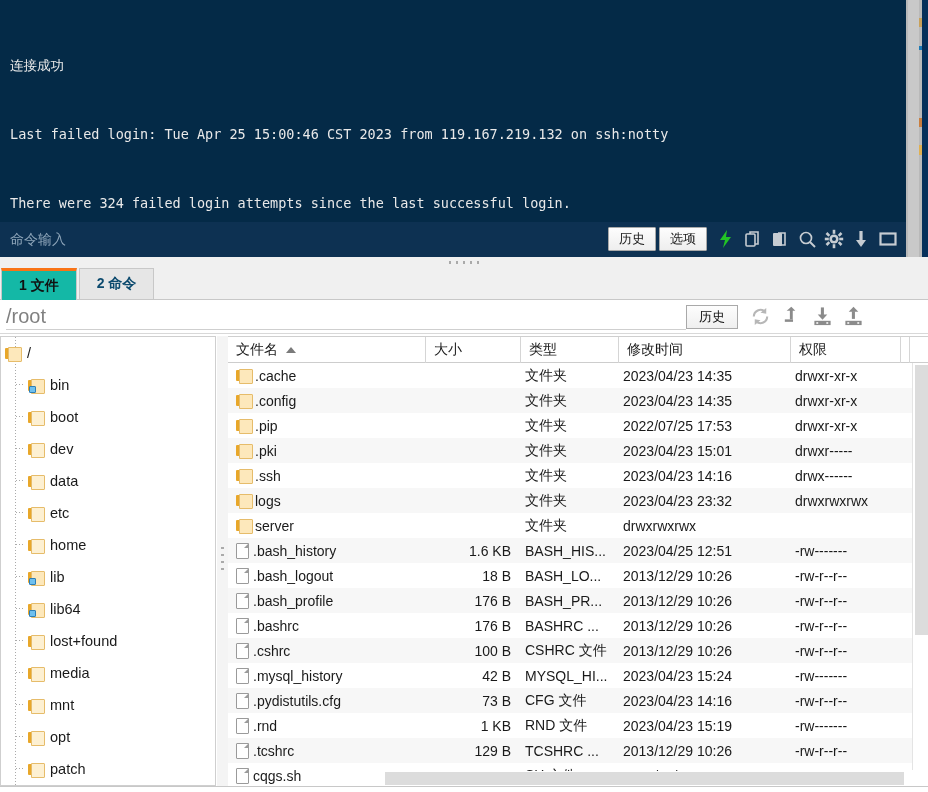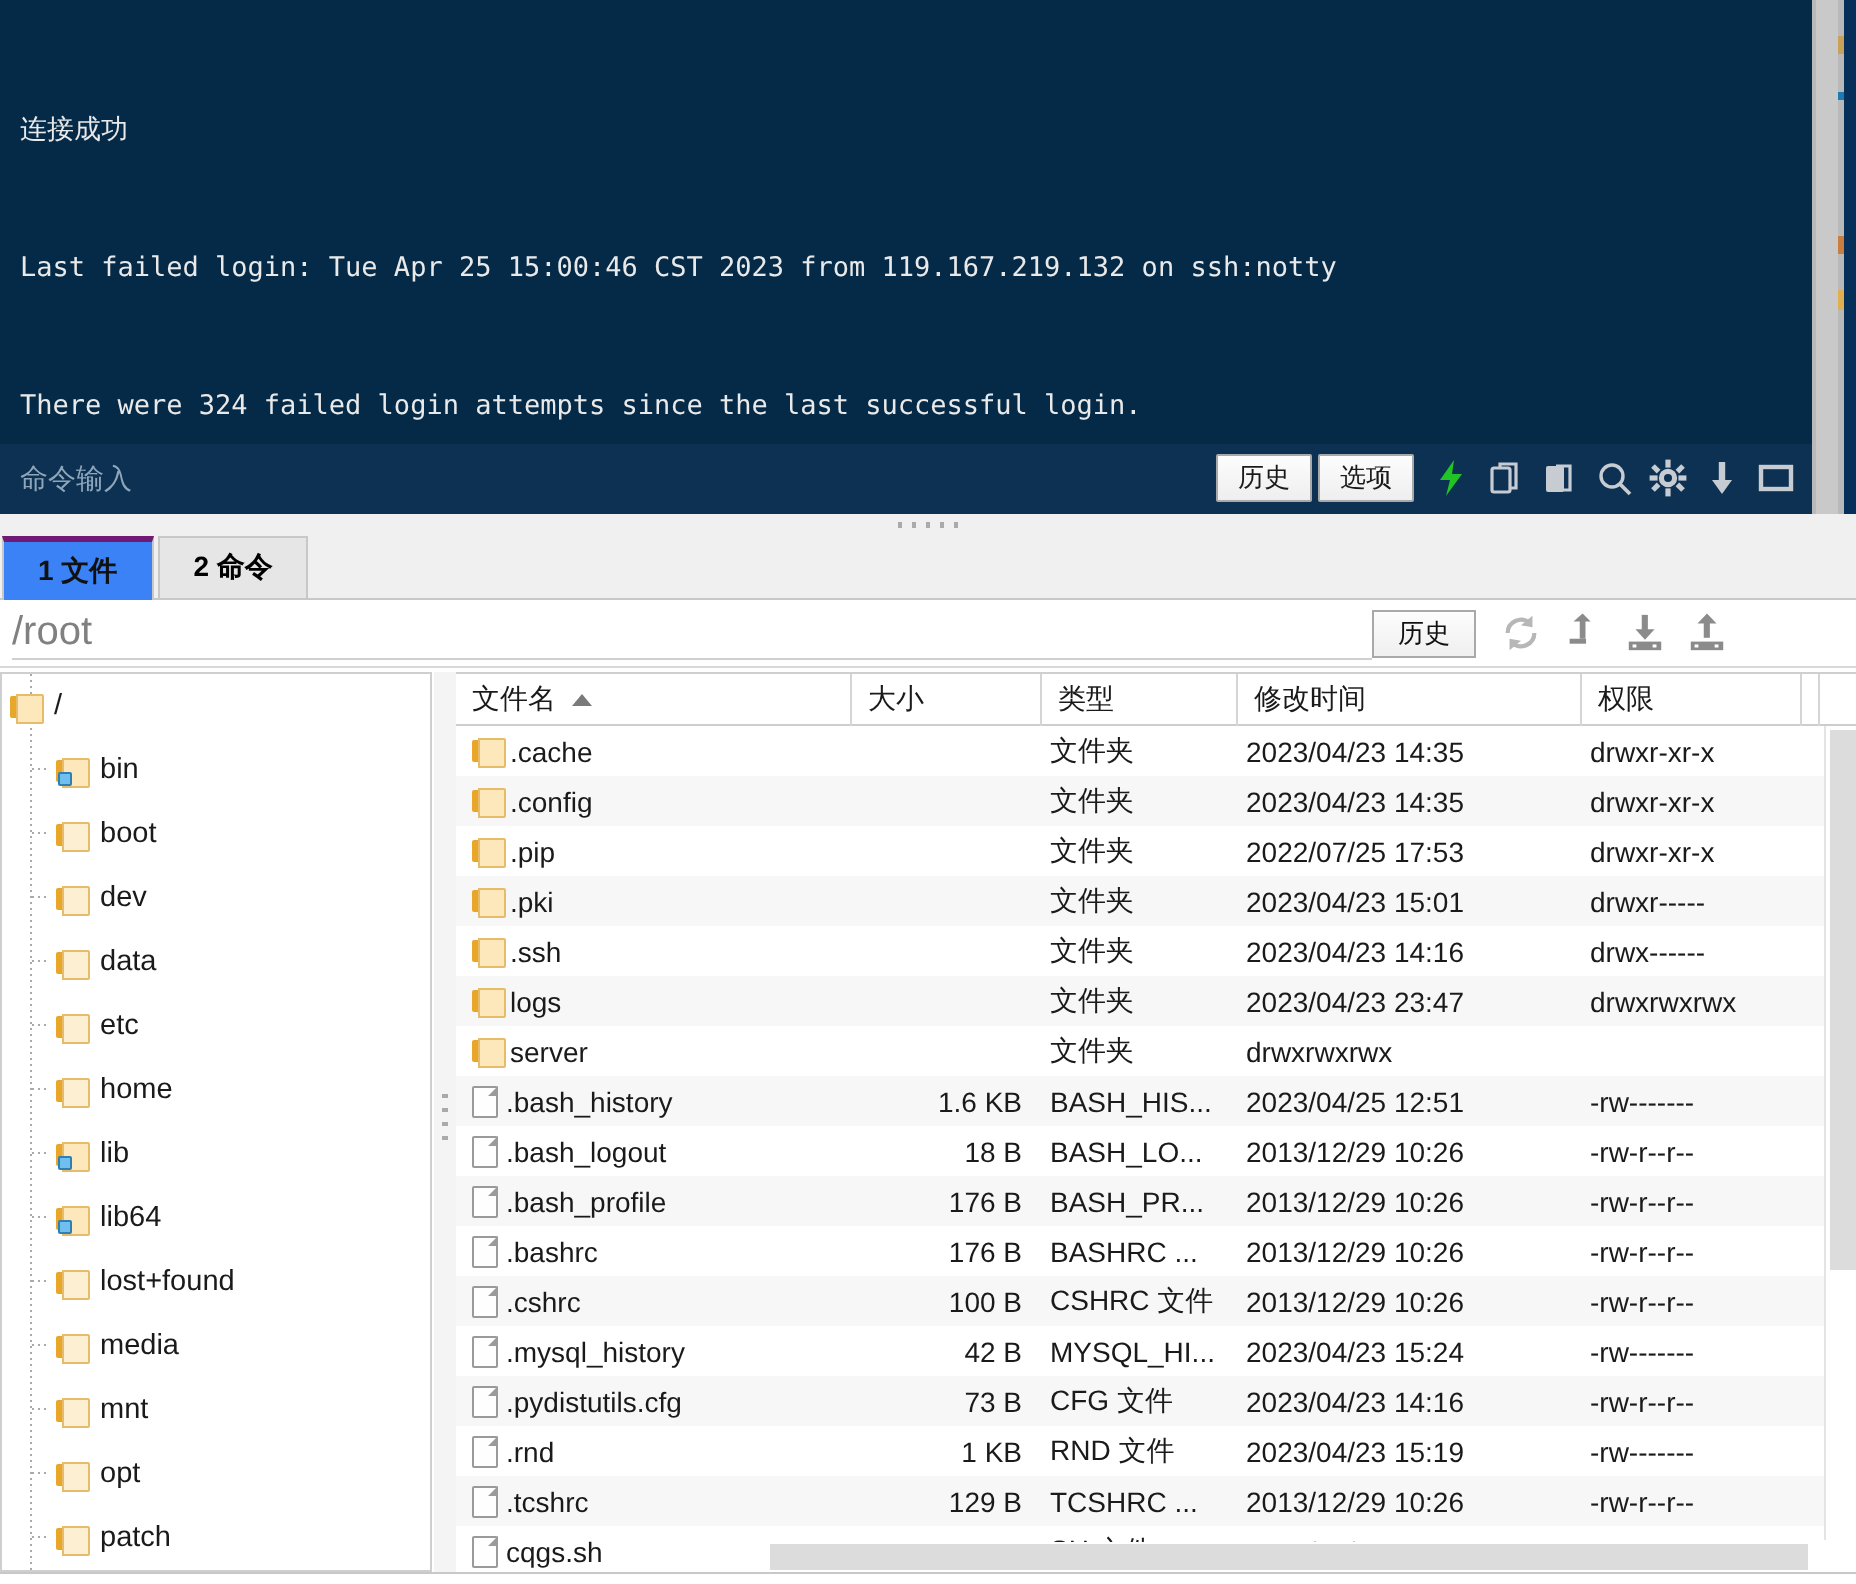--- a/index.html
+++ b/index.html
@@ -79,27 +79,27 @@
   .h-splitter .dots i { width: 2px; height: 3px; background: #aaa; display: block; }
 
   
   .tabs-row {
     position: absolute; left: 0; top: 268px; width: 928px; height: 32px;
     background: #f0f0f0; border-bottom: 1px solid #c8c8c8;
     display: flex; align-items: flex-end; padding-left: 1px;
   }
   .tab {
     height: 31px; padding: 0 17px; display: flex; align-items: center;
-    font-size: 14px; font-weight: bold; color: #000000;
+    font-size: 14px; font-weight: bold; color: #0c4a6e;
     background: #e6e6e6; border: 1px solid #c8c8c8; border-bottom: none;
     margin-right: 2px; cursor: pointer;
     font-family: "Liberation Sans", sans-serif;
   }
   .tab.active {
-    background: #3b82f6; color: #111; border-top: 3px solid #701a75;
+    background: #14b8a6; color: #111; border-top: 3px solid #f97316;
     height: 32px; margin-bottom: -1px;
   }
 
   
   .path-bar {
     position: absolute; left: 0; top: 300px; width: 928px; height: 34px;
     background: #ffffff; display: flex; align-items: center;
     border-bottom: 1px solid #d8d8d8;
   }
   .path-input {
@@ -511,21 +511,21 @@
         <div class="fc time">2023/04/23 14:16</div>
         <div class="fc perm">drwx------</div>
       </div>
       <div class="frow">
         <div class="fc name">
             <span class="folder"></span>
             <span>logs</span>
           </div>
         <div class="fc size"></div>
         <div class="fc type">文件夹</div>
-        <div class="fc time">2023/04/23 23:47</div>
+        <div class="fc time">2023/04/23 23:32</div>
         <div class="fc perm">drwxrwxrwx</div>
       </div>
       <div class="frow">
         <div class="fc name">
             <span class="folder"></span>
             <span>server</span>
           </div>
         <div class="fc size"></div>
         <div class="fc type">文件夹</div>
         <div class="fc perm">drwxrwxrwx</div>

